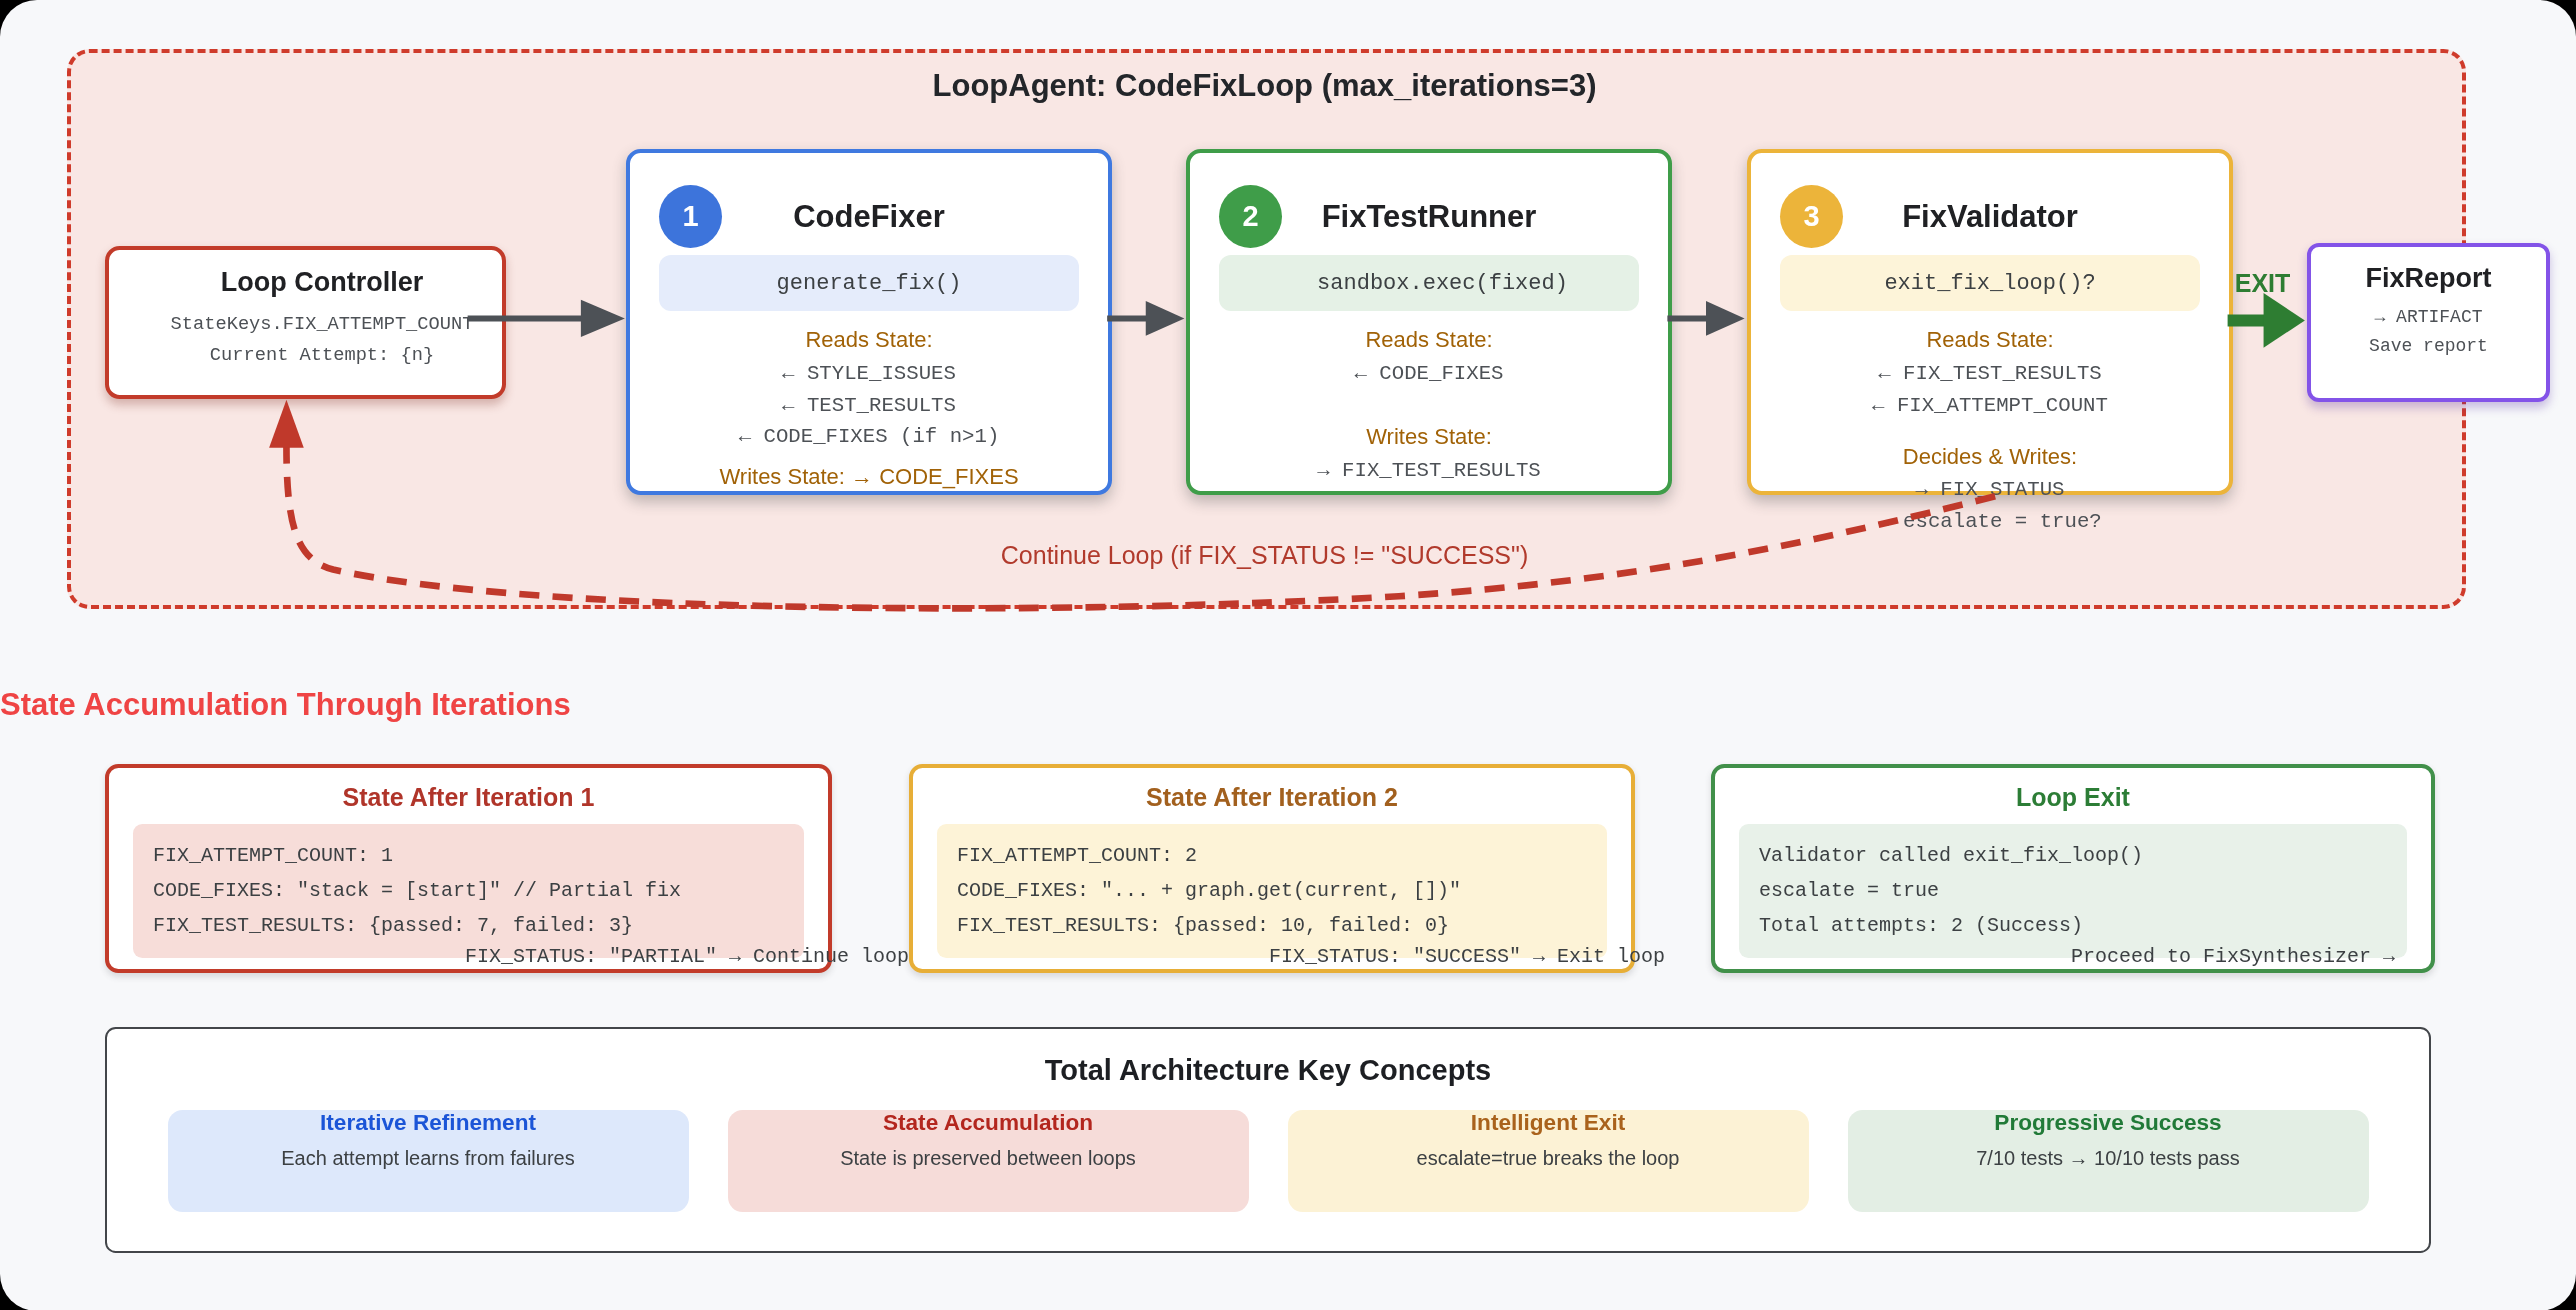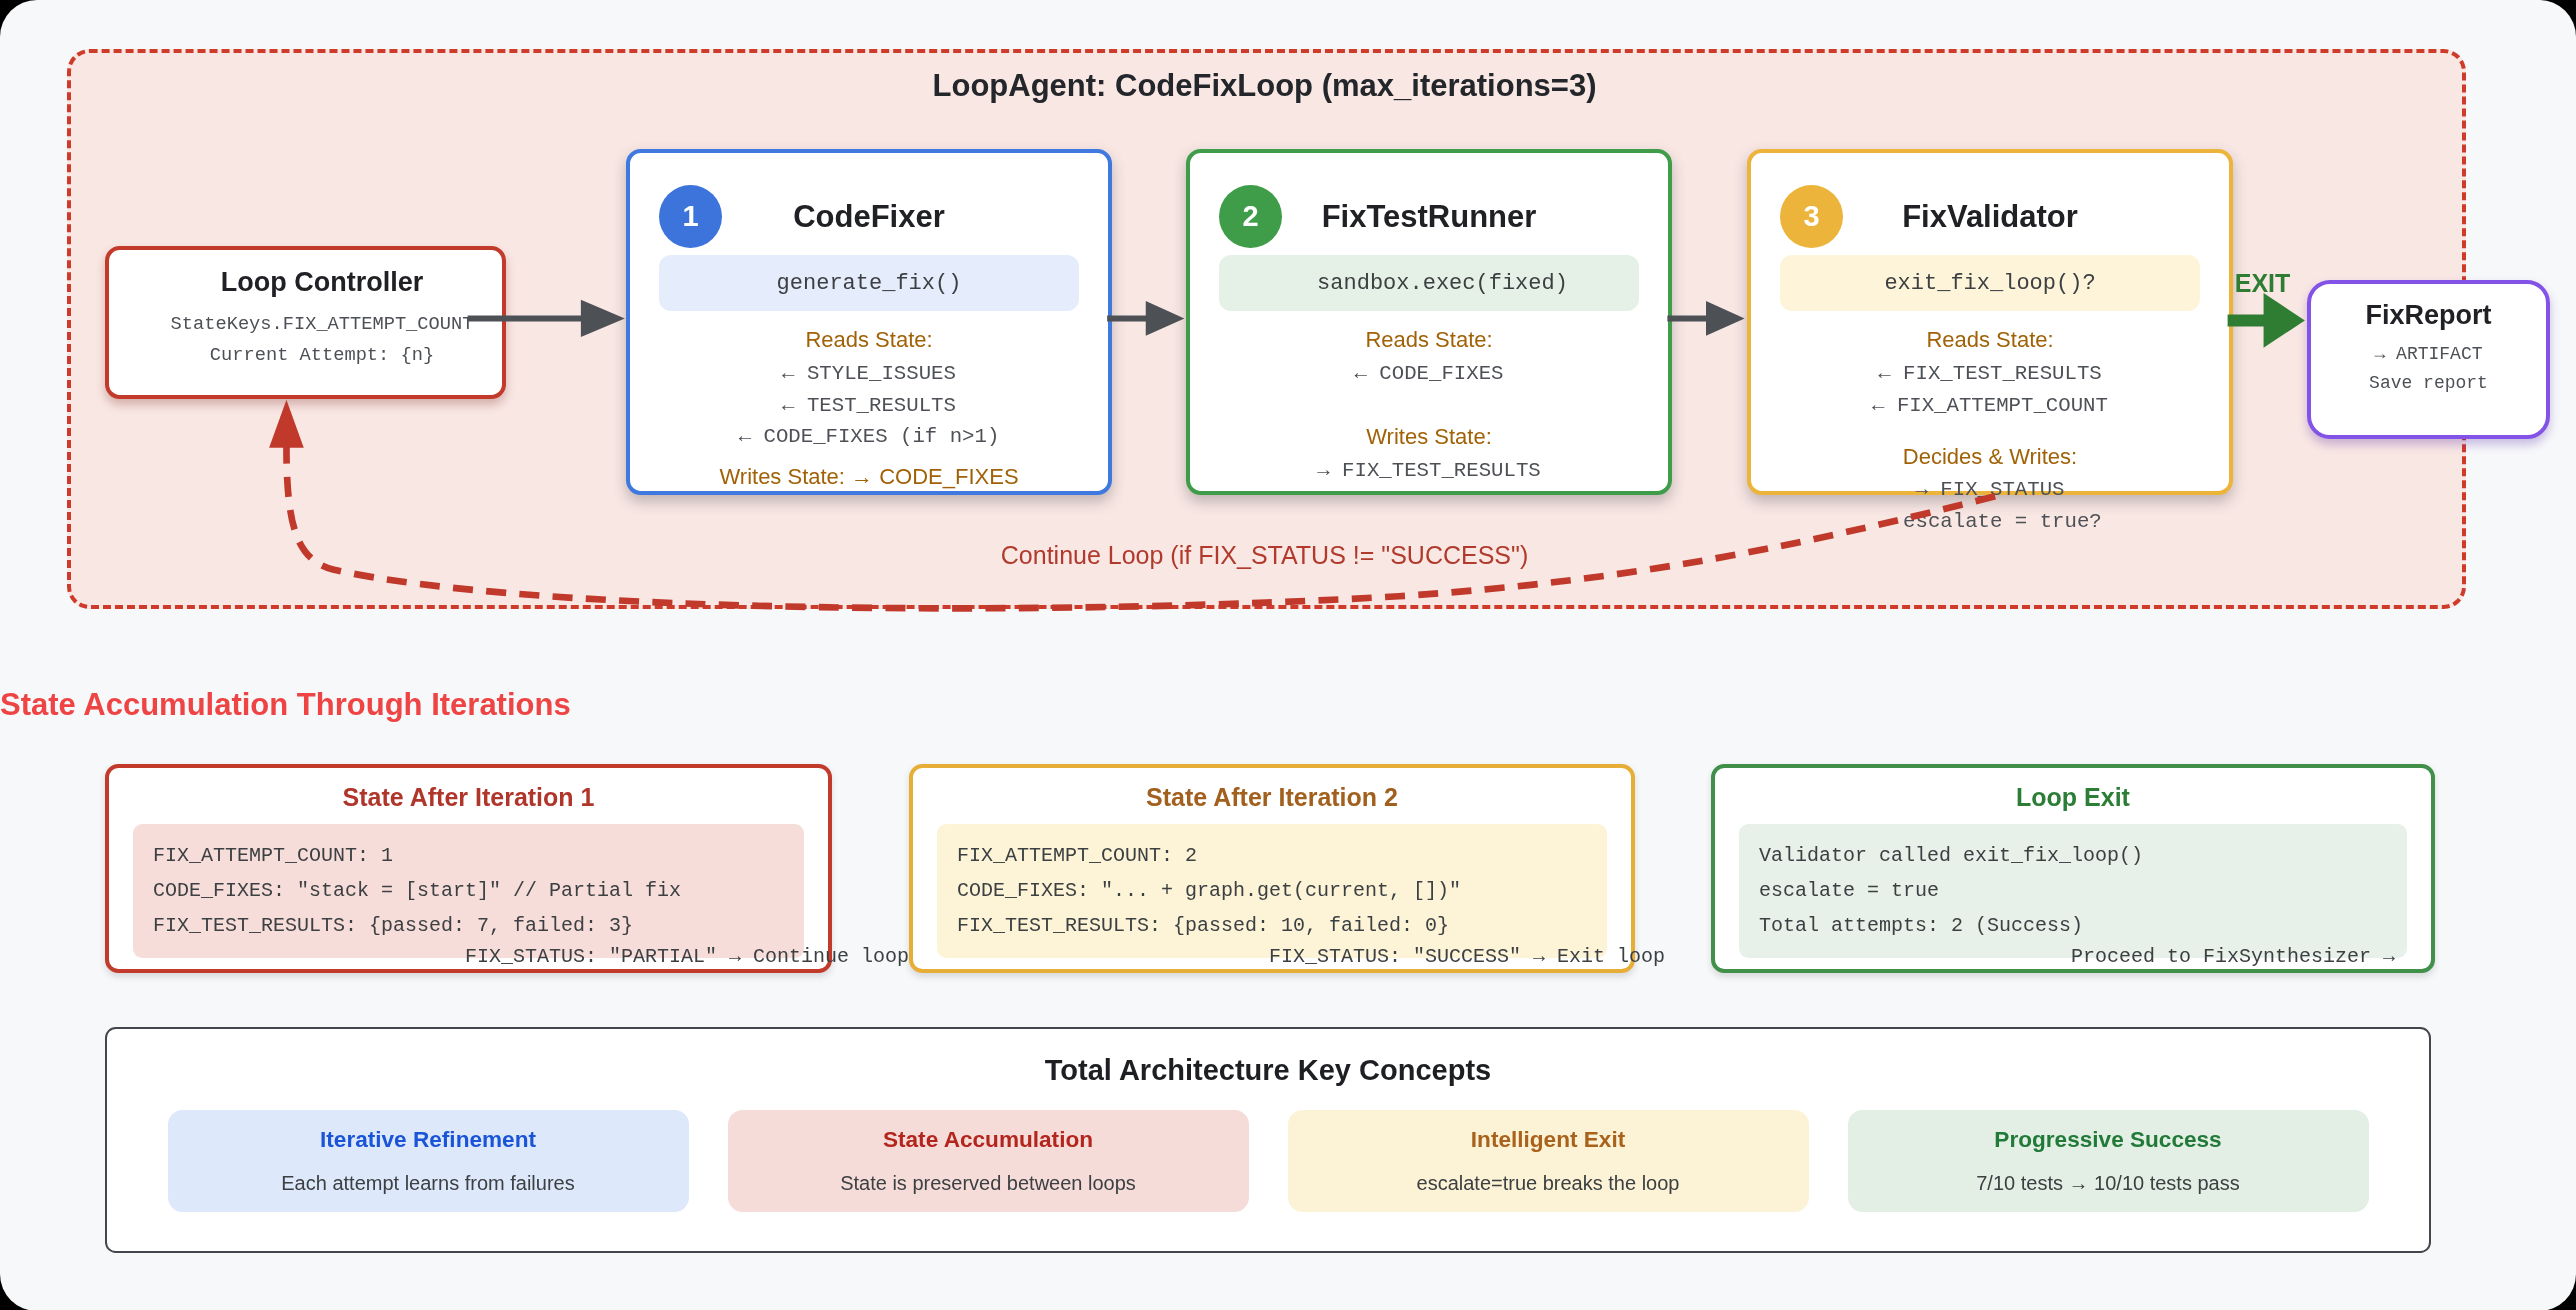--- a/index.html
+++ b/index.html
@@ -37,22 +37,22 @@
   #agent0 .agent-pill{background:#e5ecfb;}
   #agent1 .agent-pill{background:#e5f1e6;padding-left:27px;}
   #agent2 .agent-pill{background:#fdf4d9;}
   .agent-body{text-align:center;}
   .agent-label{margin-top:16px;font-size:22px;color:#a16207;}
   .agent-mono{margin-top:8.7px;font-family:"Liberation Mono","DejaVu Sans Mono",monospace;
               font-size:20.7px;color:#4d5156;}
   .gap-lg{margin-top:39px;}
   .gap-md{margin-top:27px;}
 
-  .fix-report{left:2307px;top:243px;width:235px;height:151px;border:4px solid #8353e8;border-radius:23px;
-              box-shadow:0 5.3px 9.3px rgba(80,40,160,.28);margin-top:37px;}
+  .fix-report{left:2307px;top:243px;width:235px;height:151px;border:4px solid #8353e8;border-radius:12px;
+              box-shadow:0 5.3px 9.3px rgba(80,40,160,.28);}
   .fr-title{margin-top:16px;text-align:center;font-size:27px;font-weight:bold;}
   .fr-mono{margin-top:9.3px;text-align:center;font-family:"Liberation Mono","DejaVu Sans Mono",monospace;
            font-size:18px;line-height:29px;color:#4d5156;}
 
   .exit-label{position:absolute;left:2220px;top:269px;width:85px;text-align:center;
               font-size:25px;font-weight:600;color:#2e7d32;}
   .continue-label{position:absolute;left:67px;top:541px;width:2395px;text-align:center;
                   font-size:25px;color:#b13a2c;}
 
   
@@ -78,21 +78,21 @@
   #state2 .state-code{background:#e8f1e9;}
   .state-line4{position:absolute;left:356px;bottom:1.3px;white-space:nowrap;
                font-family:"Liberation Mono","DejaVu Sans Mono",monospace;font-size:20px;color:#3c4043;}
 
   
   .concepts{position:absolute;left:105px;top:1027px;width:2322px;height:222px;background:#fff;
             border:2.7px solid #43464a;border-radius:10.7px;}
   .concepts-title{margin-top:25px;text-align:center;font-size:29px;font-weight:bold;color:#1d1f23;}
   .concepts-row{position:absolute;left:0;top:81px;width:100%;display:flex;justify-content:center;gap:39px;}
   .concept-pill{width:521px;height:102px;border-radius:14.7px;display:flex;flex-direction:column;
-                align-items:center;justify-content:center;gap:19px;}
+                align-items:center;gap:11px;}
   #pill0{background:#dde8fb;}
   #pill1{background:#f6dcd9;}
   #pill2{background:#fcf2d5;}
   #pill3{background:#e3eee4;}
   .concept-title{font-size:22.6px;font-weight:bold;}
   #pill0 .concept-title{color:#1b55d7;}
   #pill1 .concept-title{color:#b3261e;}
   #pill2 .concept-title{color:#a9621c;}
   #pill3 .concept-title{color:#217a38;}
   .concept-sub{font-size:20px;color:#3c4043;}

